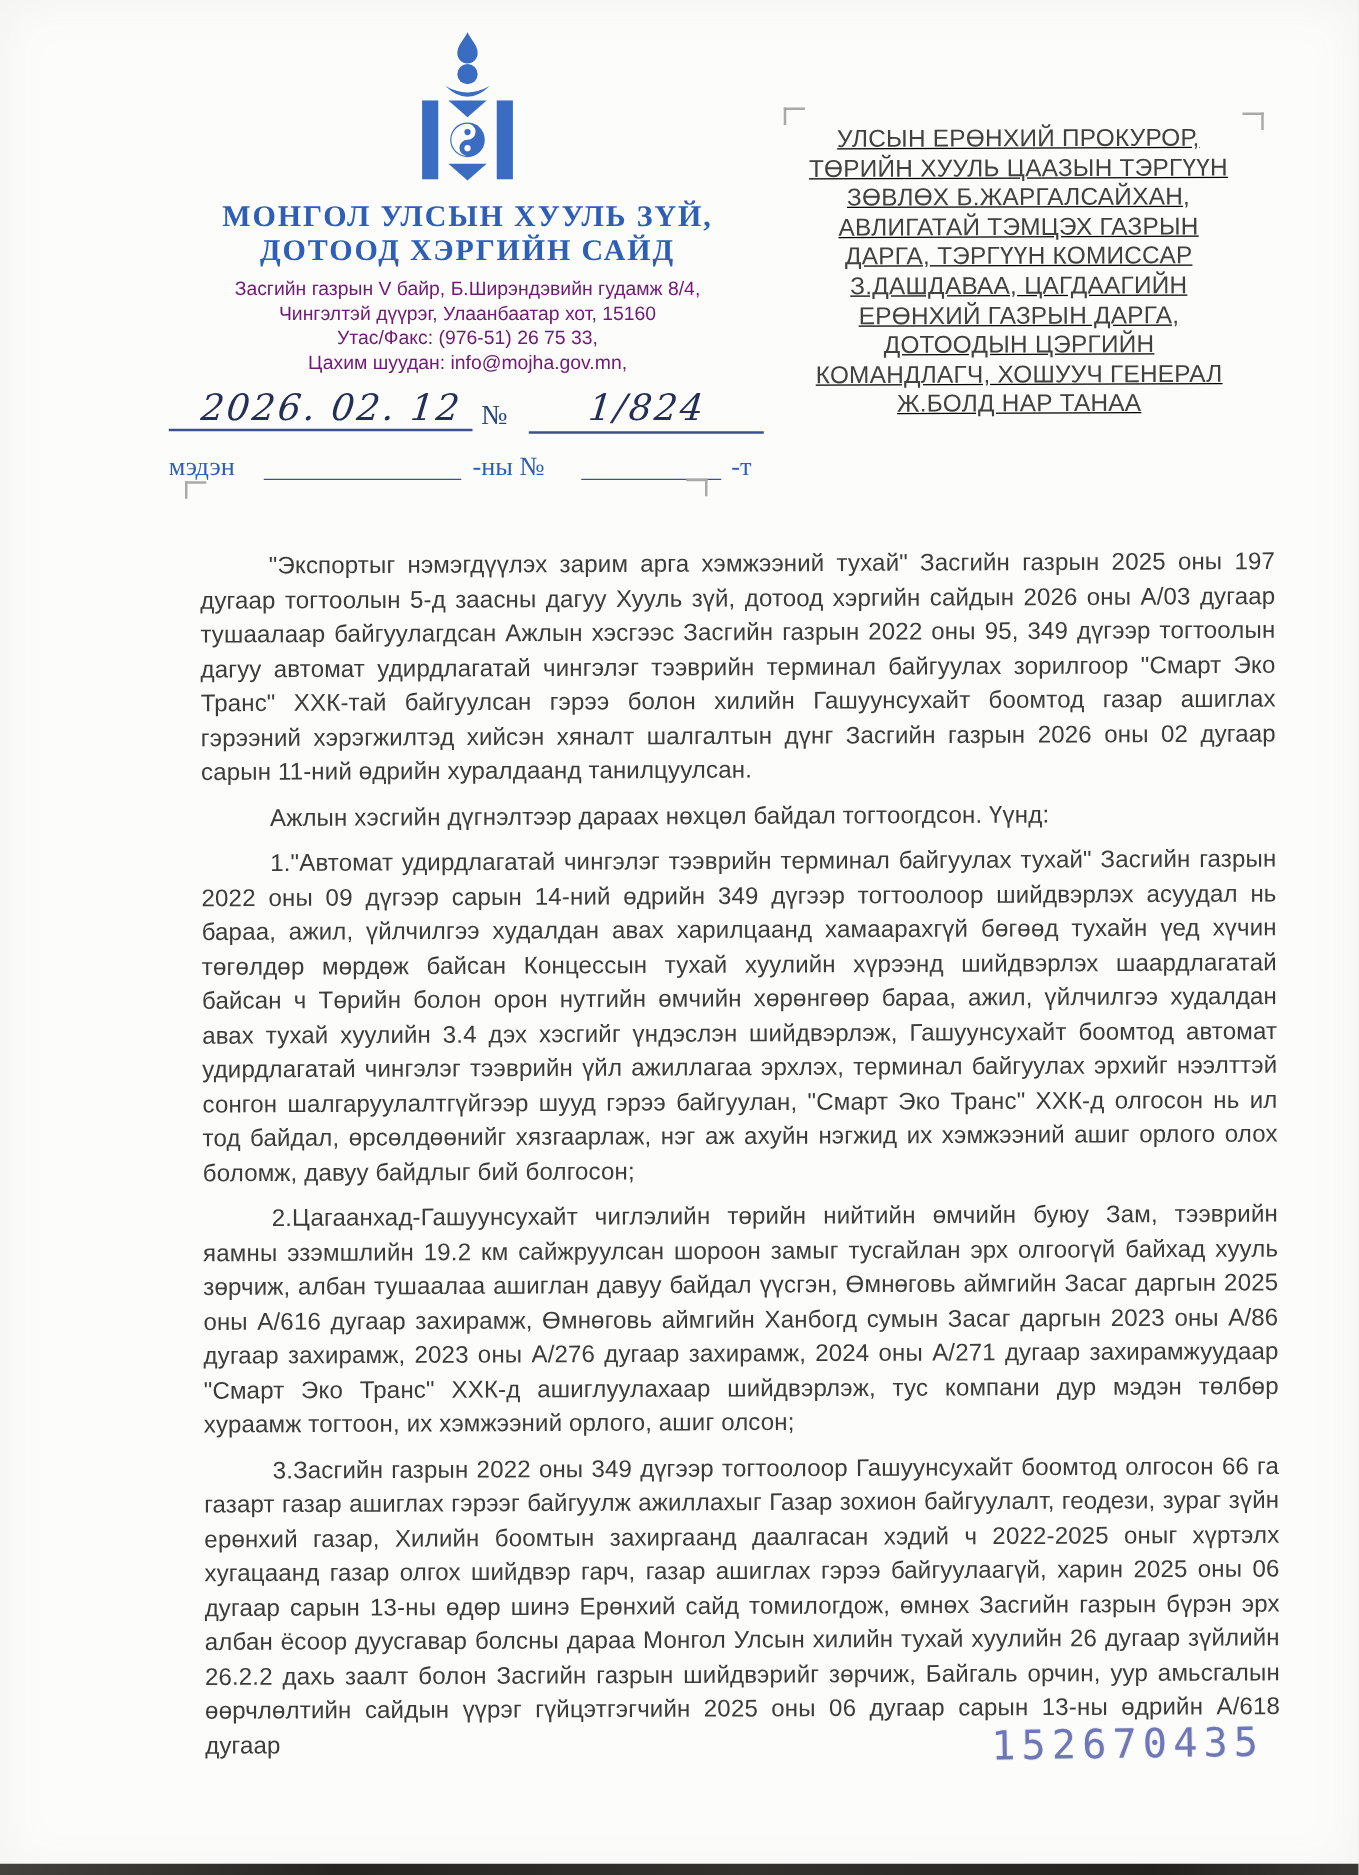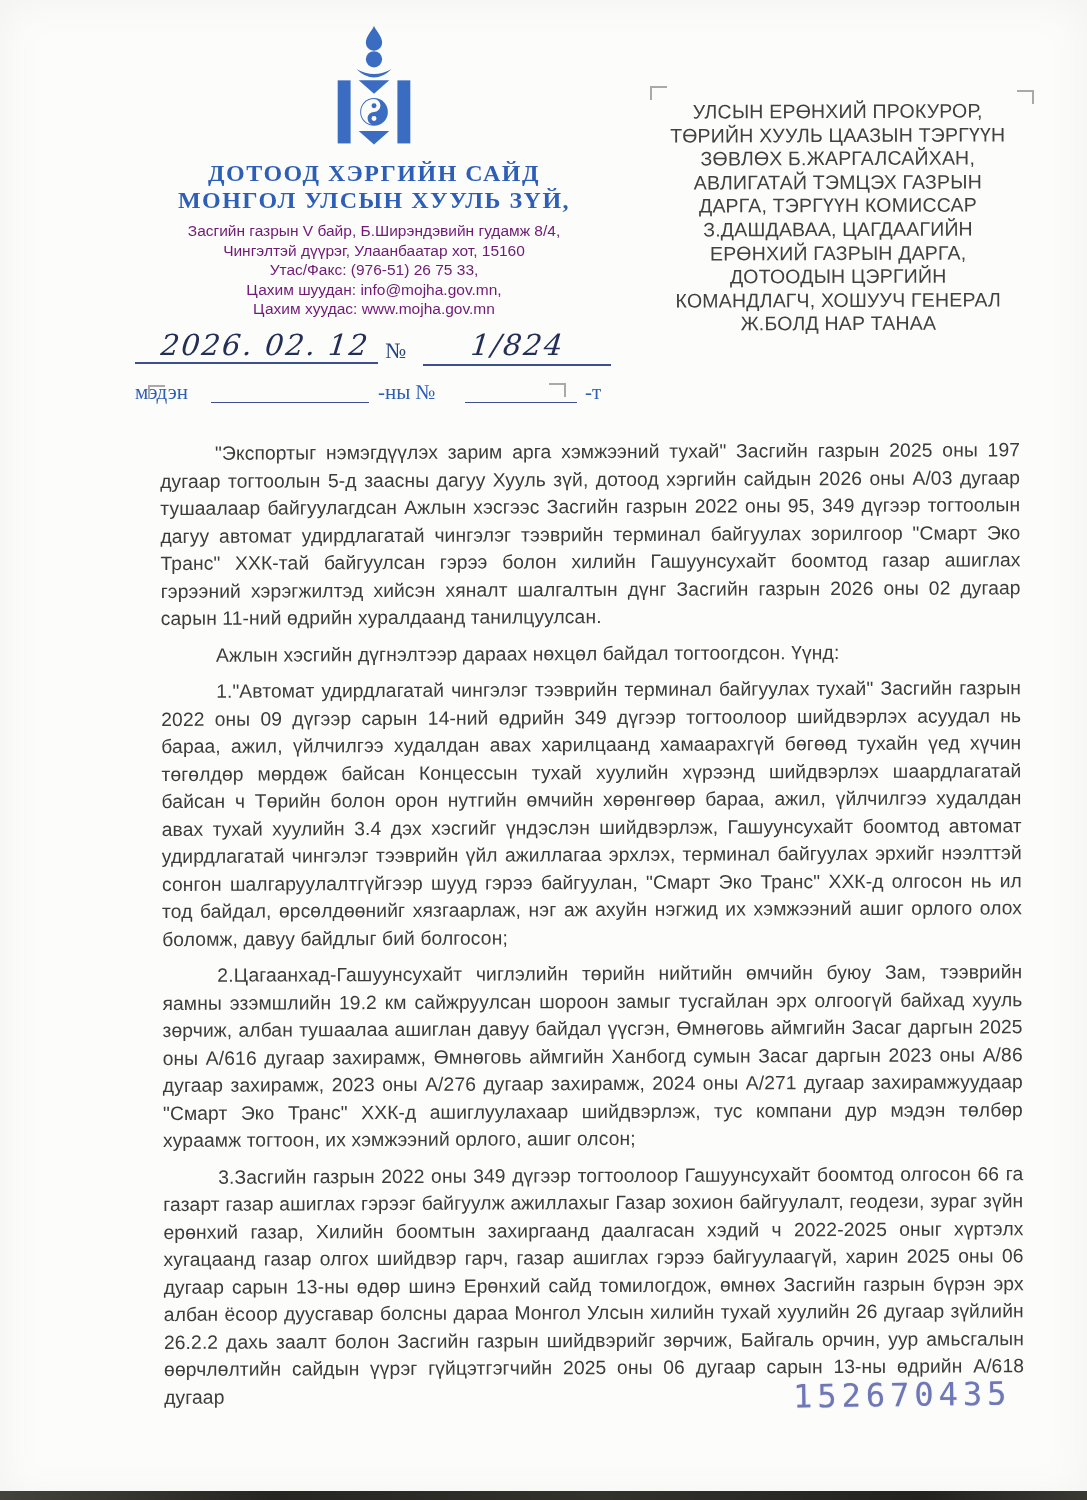--- a/index.html
+++ b/index.html
@@ -42,21 +42,21 @@
   .ref2 { position: relative; height: 34px; margin-top: 2px; text-align: left;
           font-family: "Liberation Serif", serif; font-size: 21px; color: #2e5fb7; }
   .ref2 .lbl1 { position: absolute; left: 2px; bottom: 4px; }
   .ref2 .seg1 { position: absolute; left: 78px; bottom: 6px; width: 158px; border-bottom: 1.8px solid #3d4f8e; }
   .ref2 .lbl2 { position: absolute; left: 245px; bottom: 4px; }
   .ref2 .seg2 { position: absolute; left: 332px; bottom: 6px; width: 112px; border-bottom: 1.8px solid #3d4f8e; }
   .ref2 .lbl3 { position: absolute; left: 452px; bottom: 4px; }
 
   
   .recipient {
-    position: absolute; left: 640px; top: 84px; width: 396px;
+    position: absolute; left: 617px; top: 84px; width: 396px; text-decoration: underline;
   }
   .corner { position: absolute; width: 15px; height: 12px; }
   .corner.tl { border-left: 2px solid #a9a9a9; border-top: 2px solid #a9a9a9; }
   .corner.tr { border-right: 2px solid #a9a9a9; border-top: 2px solid #a9a9a9; }
   .recipient .corner.tl { left: 10px; top: 2px; }
   .recipient .corner.tr { right: 2px; top: 6px; }
   .recipient-text {
     margin-top: 16px;
     text-align: center;
     font-size: 19.5px; line-height: 23.6px;
@@ -118,30 +118,29 @@
           <circle cx="45" cy="91" r="14.5"></circle>
           <path d="M45 77.5 a13.5 13.5 0 0 0 0 27 a6.75 6.75 0 0 1 0 -13.5 a6.75 6.75 0 0 0 0 -13.5 Z" fill="#fcfcfa"></path>
           <circle cx="45" cy="84.5" r="2.6" fill="#3a6cc2"></circle>
           <circle cx="45" cy="98" r="2.6" fill="#fcfcfa"></circle>
           <path d="M29 111 L61 111 L45 125 Z"></path>
         </g>
       </svg>
     </span>
 
     <h1 class="org-name">
+      <span style="display:block">МОНГОЛ УЛСЫН ХУУЛЬ ЗҮЙ,</span>
       <span style="display:block">ДОТООД ХЭРГИЙН САЙД</span>
-      <span style="display:block">МОНГОЛ УЛСЫН ХУУЛЬ ЗҮЙ,</span>
     </h1>
 
     <div class="address">
       <div>Засгийн газрын V байр, Б.Ширэндэвийн гудамж 8/4,</div>
       <div>Чингэлтэй дүүрэг, Улаанбаатар хот, 15160</div>
       <div>Утас/Факс: (976-51) 26 75 33,</div>
       <div>Цахим шуудан: info@mojha.gov.mn,</div>
-      <div>Цахим хуудас: www.mojha.gov.mn</div>
     </div>
 
     <div class="ref1">
       <span class="hw date-hw">2026. 02. 12</span>
       <span class="seg1"></span>
       <span class="no-sign">№</span>
       <span class="hw num-hw">1/824</span>
       <span class="seg2"></span>
     </div>
 

